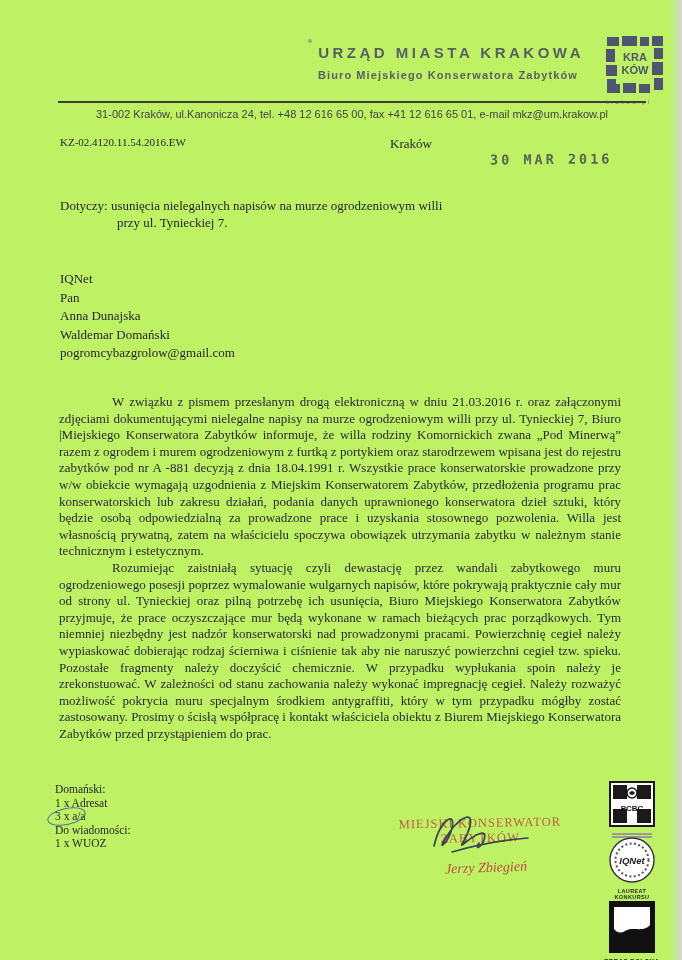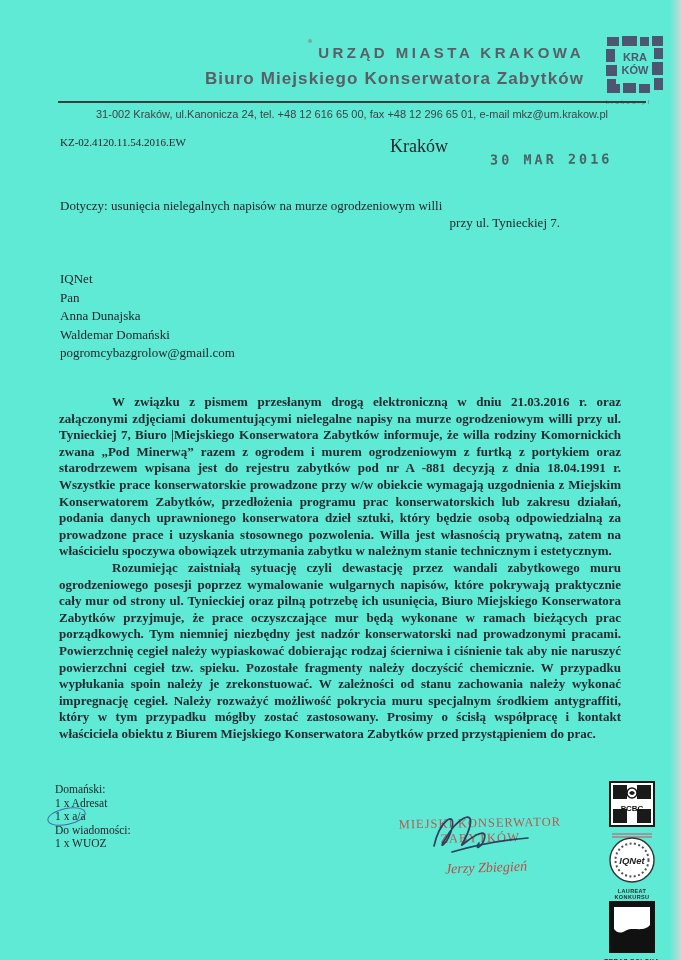--- a/index.html
+++ b/index.html
@@ -1,49 +1,49 @@
 <!DOCTYPE html>
 <html><head>
 <meta charset="utf-8">
 <style>
   html,body{margin:0;padding:0;}
   body{width:682px;height:960px;background:#e9e9e9;font-family:"Liberation Serif",serif;}
-  .page{position:relative;width:682px;height:960px;background:#5eead4;overflow:hidden;}
+  .page{position:relative;width:682px;height:960px;background:#bef264;overflow:hidden;}
   .abs{position:absolute;}
 
   
   .org-name{top:44px;right:98px;font-family:"Liberation Sans",sans-serif;font-size:15px;
     font-weight:bold;letter-spacing:3.5px;color:#5a5e66;}
-  .dept-name{top:69px;right:98px;font-family:"Liberation Sans",sans-serif;font-size:17px;
+  .dept-name{top:69px;right:104px;font-family:"Liberation Sans",sans-serif;font-size:11px;
     font-weight:bold;letter-spacing:1.1px;color:#5a5e66;}
   .header-rule{top:101px;left:58px;right:36px;height:2px;background:#3d3d3d;}
   .address-line{top:108px;left:58px;right:36px;text-align:center;
     font-family:"Liberation Sans",sans-serif;font-size:11px;color:#3f4348;}
 
   
   .krk-logo{top:36px;right:14px;width:62px;text-align:left;}
   .krk-caption{font-family:"Liberation Sans",sans-serif;font-size:5.5px;letter-spacing:2.5px;
     color:#6a6f80;margin-top:1px;}
 
   
   .ref-number{top:136px;left:60px;font-size:11px;color:#23262e;}
-  .ref-city{top:136px;left:390px;font-size:18px;color:#23262e;}
+  .ref-city{top:136px;left:390px;font-size:13px;color:#23262e;}
   .date-stamp{top:151px;left:490px;font-family:"DejaVu Sans Mono",monospace;font-size:13.5px;
     font-weight:bold;letter-spacing:3px;color:#474c55;opacity:.85;transform:rotate(-.5deg);}
 
   
   .subject{top:197px;left:60px;width:500px;font-size:13px;line-height:17px;color:#23262e;}
-  .subject-line2{margin-left:57px;text-align:right;}
+  .subject-line2{margin-left:57px;}
 
   
   .recipient{top:270px;left:60px;font-size:13px;line-height:18.5px;color:#23262e;}
 
   
   .body-text{top:394px;left:59px;width:562px;font-size:13px;line-height:16.6px;
-    text-align:justify;color:#262a33;font-weight:bold;}
+    text-align:justify;color:#262a33;}
   .body-text p{margin:0;text-indent:53px;}
 
   
   .distribution{top:783px;left:55px;font-size:11.5px;line-height:13.5px;color:#23262e;}
   .pen-circle{top:808px;left:47px;width:37px;height:15px;border:1.6px solid #4056a8;
     border-radius:50%;transform:rotate(-12deg);opacity:.85;}
 
   
   .stamp-block{top:816px;left:398px;width:164px;text-align:center;color:#bf4a44;
     font-size:12.5px;letter-spacing:1px;line-height:14.5px;transform:rotate(-1deg);opacity:.9;}
@@ -91,21 +91,21 @@
           <rect x="17" y="47" width="13" height="10"></rect>
         <rect x="33" y="48" width="11" height="9"></rect>
       </g>
       <text x="29" y="25" text-anchor="middle" font-family="Liberation Sans, sans-serif" font-size="11" font-weight="bold" fill="#4e5570">KRA</text>
       <text x="29" y="38" text-anchor="middle" font-family="Liberation Sans, sans-serif" font-size="11" font-weight="bold" fill="#4e5570">KÓW</text>
     </svg>
     <div class="krk-caption">krakow.pl</div>
   </div>
 
   <div class="abs header-rule"></div>
-  <div class="abs address-line">31-002 Kraków, ul.Kanonicza 24, tel. +48 12 616 65 00, fax +48 12 296 65 01, e-mail mkz@um.krakow.pl</div>
+  <div class="abs address-line">31-002 Kraków, ul.Kanonicza 24, tel. +48 12 616 65 00, fax +41 12 616 65 01, e-mail mkz@um.krakow.pl</div>
 
   <div class="abs speck"></div>
 
   <div class="abs ref-number">KZ-02.4120.11.54.2016.EW</div>
   <div class="abs ref-city">Kraków</div>
   <div class="abs date-stamp">30 MAR 2016</div>
 
   <div class="abs subject">
     <div>Dotyczy: usunięcia nielegalnych napisów na murze ogrodzeniowym willi</div>
     <div class="subject-line2">przy ul. Tynieckiej 7.</div>
@@ -120,21 +120,21 @@
   </div>
 
   <div class="abs body-text">
     <p>W związku z pismem przesłanym drogą elektroniczną w dniu 21.03.2016 r. oraz załączonymi zdjęciami dokumentującymi nielegalne napisy na murze ogrodzeniowym willi przy ul. Tynieckiej 7, Biuro |Miejskiego Konserwatora Zabytków informuje, że willa rodziny Komornickich zwana „Pod Minerwą” razem z ogrodem i murem ogrodzeniowym z furtką z portykiem oraz starodrzewem wpisana jest do rejestru zabytków pod nr A -881 decyzją z dnia 18.04.1991 r. Wszystkie prace konserwatorskie prowadzone przy w/w obiekcie wymagają uzgodnienia z Miejskim Konserwatorem Zabytków, przedłożenia programu prac konserwatorskich lub zakresu działań, podania danych uprawnionego konserwatora dzieł sztuki, który będzie osobą odpowiedzialną za prowadzone prace i uzyskania stosownego pozwolenia. Willa jest własnością prywatną, zatem na właścicielu spoczywa obowiązek utrzymania zabytku w należnym stanie technicznym i estetycznym.</p>
     <p>Rozumiejąc zaistniałą sytuację czyli dewastację przez wandali zabytkowego muru ogrodzeniowego posesji poprzez wymalowanie wulgarnych napisów, które pokrywają praktycznie cały mur od strony ul. Tynieckiej oraz pilną potrzebę ich usunięcia, Biuro Miejskiego Konserwatora Zabytków przyjmuje, że prace oczyszczające mur będą wykonane w ramach bieżących prac porządkowych. Tym niemniej niezbędny jest nadzór konserwatorski nad prowadzonymi pracami. Powierzchnię cegieł należy wypiaskować dobierając rodzaj ścierniwa i ciśnienie tak aby nie naruszyć powierzchni cegieł tzw. spieku. Pozostałe fragmenty należy doczyścić chemicznie. W przypadku wypłukania spoin należy je zrekonstuować. W zależności od stanu zachowania należy wykonać impregnację cegieł. Należy rozważyć możliwość pokrycia muru specjalnym środkiem antygraffiti, który w tym przypadku mógłby zostać zastosowany. Prosimy o ścisłą współpracę i kontakt właściciela obiektu z Biurem Miejskiego Konserwatora Zabytków przed przystąpieniem do prac.</p>
   </div>
 
   <div class="abs distribution">
     <div>Domański:</div>
     <div>1 x Adresat</div>
-    <div>1 x a/a</div>
+    <div>3 x a/a</div>
     <div>Do wiadomości:</div>
     <div>1 x WUOZ</div>
   </div>
   <div class="abs pen-circle"></div>
 
   <div class="abs stamp-block">
     <div>MIEJSKI KONSERWATOR</div>
     <div>ZABYTKÓW</div>
   </div>
   <svg class="abs signature-svg" width="118" height="64" viewBox="0 0 118 64">

